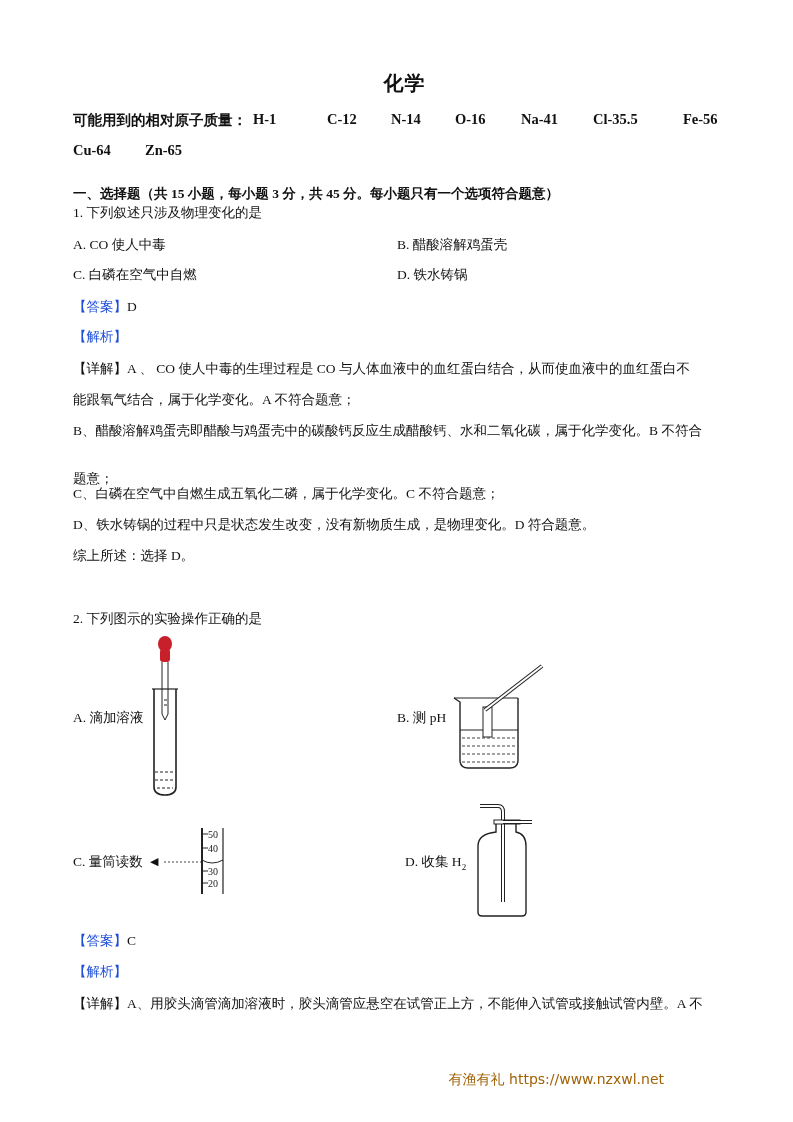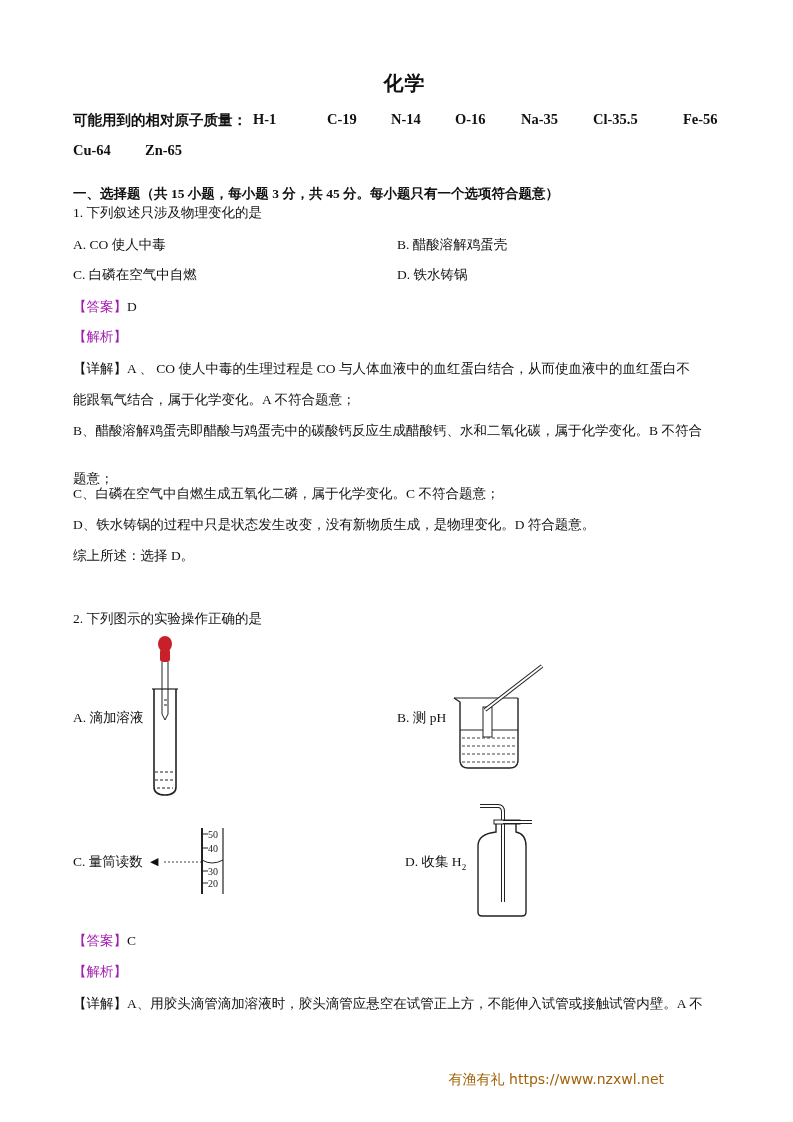--- a/index.html
+++ b/index.html
@@ -2,38 +2,38 @@
 <html><head>
 <meta charset="utf-8">
 <style>
   html, body { margin:0; padding:0; background:#ffffff; }
   body { width:793px; height:1122px; position:relative; overflow:hidden;
          font-family:"Liberation Serif","DejaVu Serif",serif; color:#111; }
   .abs { position:absolute; }
   .title { left:0; width:793px; top:70px; text-align:center; font-size:20px; font-weight:bold; letter-spacing:1px;padding-left:8px; }
   .bold { font-weight:bold; font-size:14.5px;margin-top:12px; }
   .line { left:73px; font-size:13.5px; white-space:nowrap; }
-  .lbl { color:#a21caf; }
+  .lbl { color:#1d4ed8; }
   .mass-row { left:73px; top:111px; font-size:14.5px; font-weight:bold; white-space:nowrap; }
   .mass-row span { position:absolute; top:0; }
   .footer { left:0; width:664px; top:1071px; text-align:right; font-family:"DejaVu Sans","Liberation Sans",sans-serif; font-size:14px; color:#a16207; }
   svg { position:absolute; overflow:visible; }
 </style>
 </head>
 <body>
 
 <div class="abs title">化学</div>
 
 <div class="abs mass-row" style="width:660px;height:20px;">
   <span style="left:0">可能用到的相对原子质量：</span>
   <span style="left:180px">H-1</span>
-  <span style="left:254px">C-19</span>
+  <span style="left:254px">C-12</span>
   <span style="left:318px">N-14</span>
   <span style="left:382px">O-16</span>
-  <span style="left:448px">Na-35</span>
+  <span style="left:448px">Na-41</span>
   <span style="left:520px">Cl-35.5</span>
   <span style="left:610px">Fe-56</span>
 </div>
 <div class="abs mass-row" style="top:142px;width:200px;height:20px;">
   <span style="left:0">Cu-64</span>
   <span style="left:72px">Zn-65</span>
 </div>
 
 <div class="abs line bold" style="top:173px;">一、选择题（共 15 小题，每小题 3 分，共 45 分。每小题只有一个选项符合题意）</div>
 

